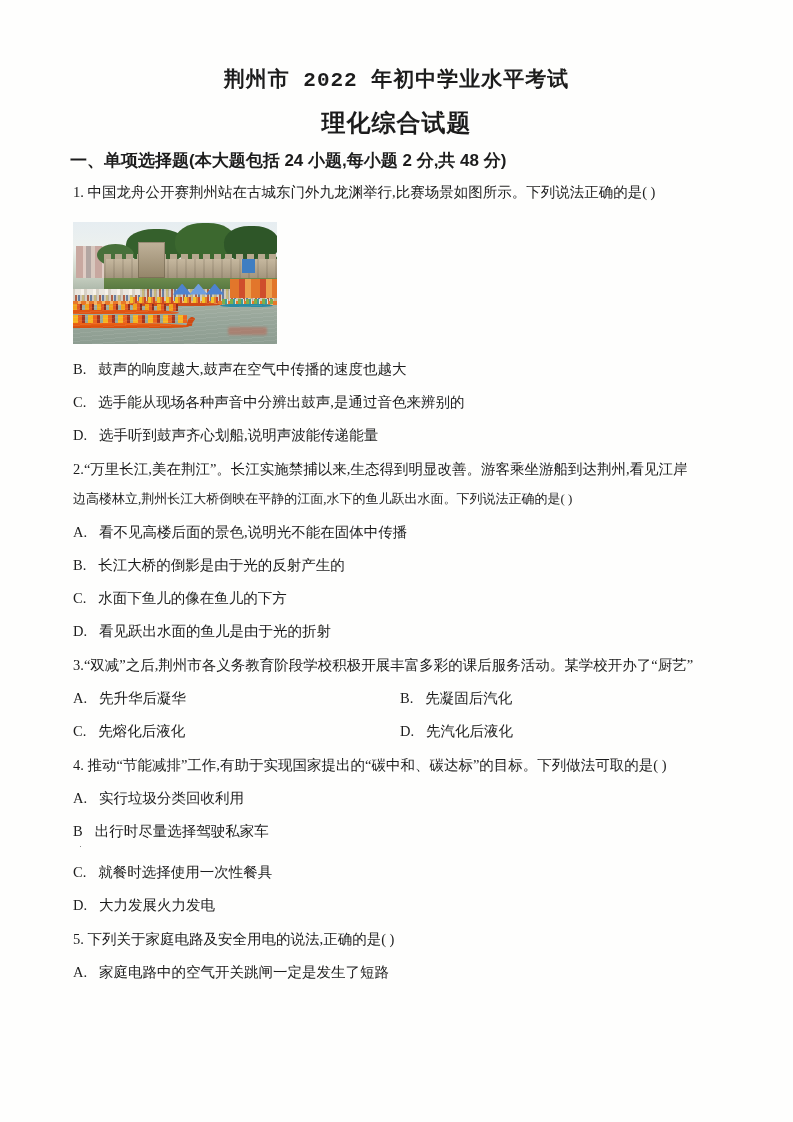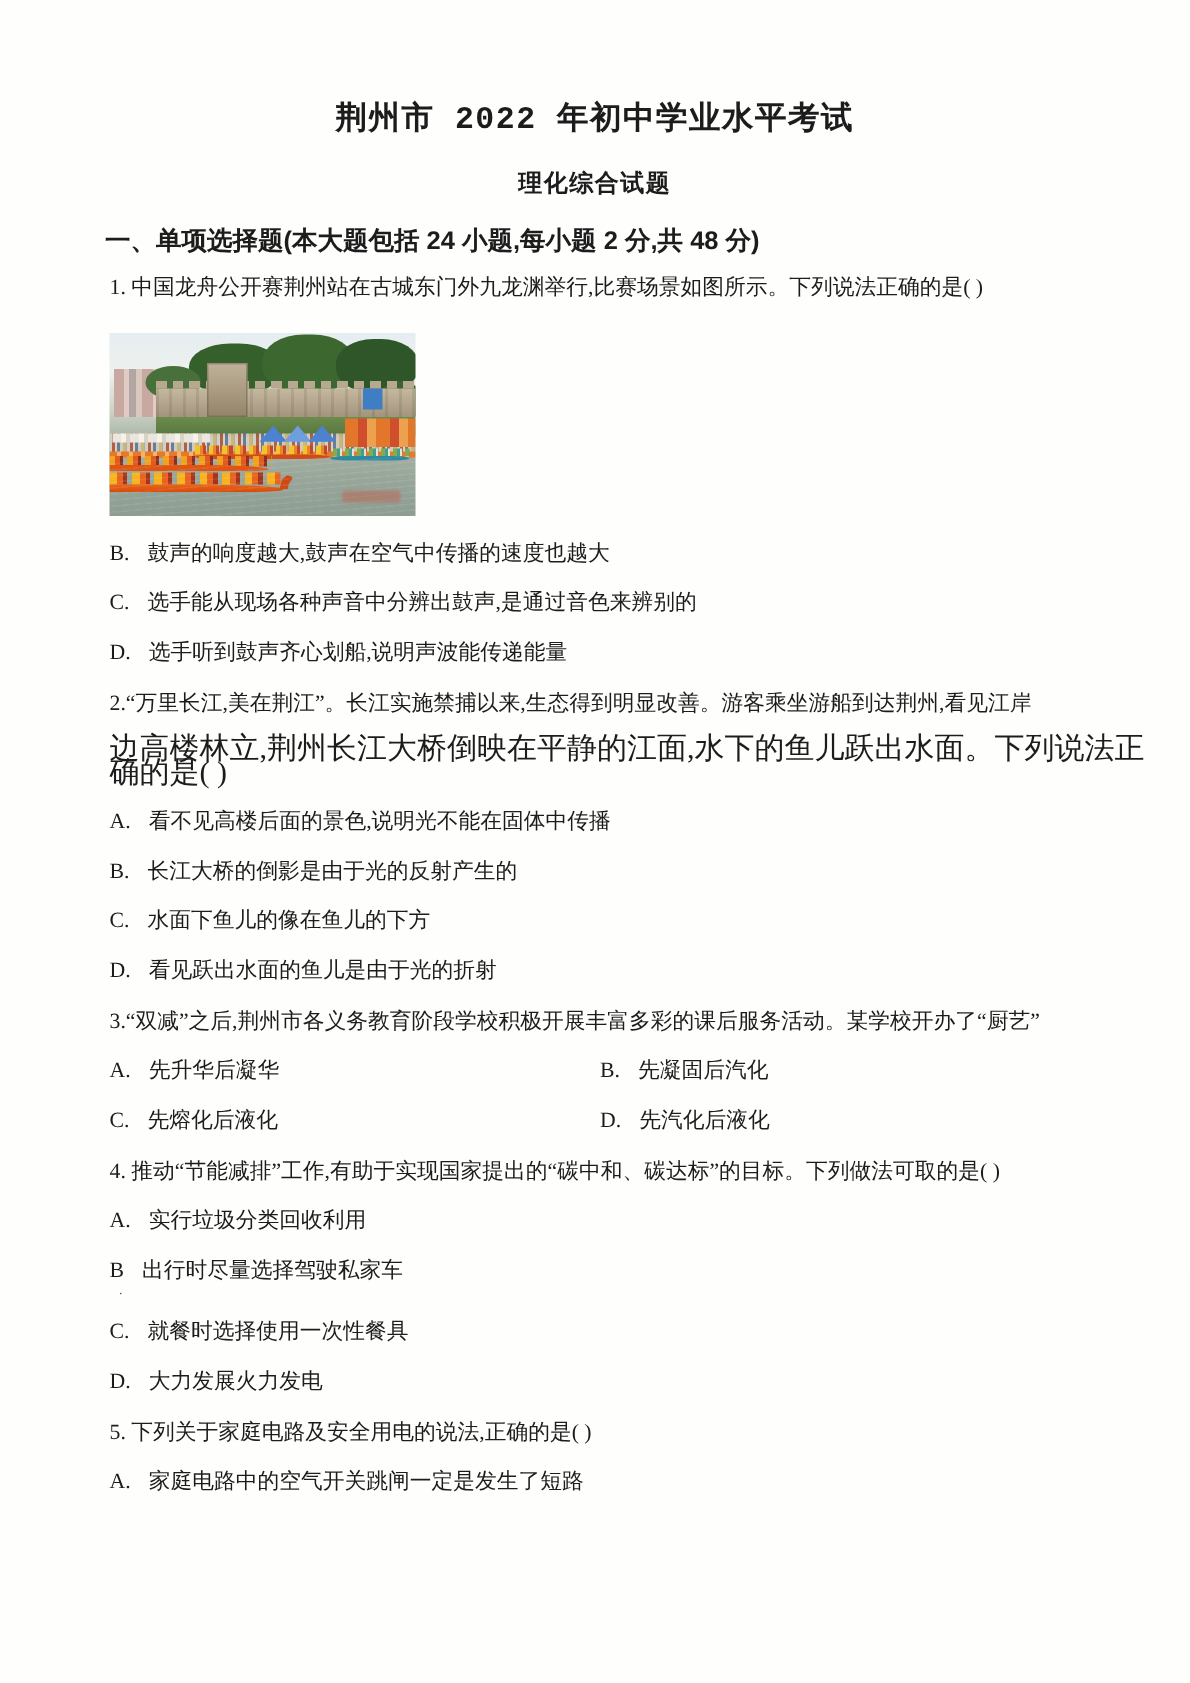--- a/index.html
+++ b/index.html
@@ -9,30 +9,30 @@
     font-family:"Liberation Serif","DejaVu Serif",serif;
     color:#1c1c1c;
   }
   .title {
     font-family:Liberation Mono, monospace;
     font-weight:700; font-size:21px; line-height:26px;
     text-align:center; margin:68px 0 0 0; letter-spacing:1px;
   }
   .subtitle {
     font-family:"Liberation Sans","DejaVu Sans",sans-serif;
-    font-weight:700; font-size:16px; line-height:26px;
+    font-weight:700; font-size:24px; line-height:26px;
     text-align:center; margin:16px 0 0 0; letter-spacing:1px;
   }
   .section-heading {
     font-family:"Liberation Sans","DejaVu Sans",sans-serif;
     font-weight:700; font-size:17px; line-height:19px;
     margin:15px 40px 0 70px;
   }
   .stem { font-size:14.5px; line-height:16px; margin:14px 30px 0 73px; }
-  .stem-cont { font-size:20px; line-height:16px; margin:14px 30px 0 73px; }
+  .stem-cont { font-size:13px; line-height:16px; margin:14px 30px 0 73px; }
   .option { font-size:14.5px; line-height:16px; margin:17px 0 0 73px; }
   .opt-label { margin-right:12px; }
   .opt-row { display:flex; margin:17px 0 0 73px; font-size:14.5px; line-height:16px; }
   .opt-cell { width:327px; }
   .opt-cell2 { flex:1; }
   .stray { margin:3px 0 0 79px; font-size:9px; line-height:9px; color:#4c4c4c; }
   .opt-after-stray { margin-top:13px; }
 
   
   .photo {

